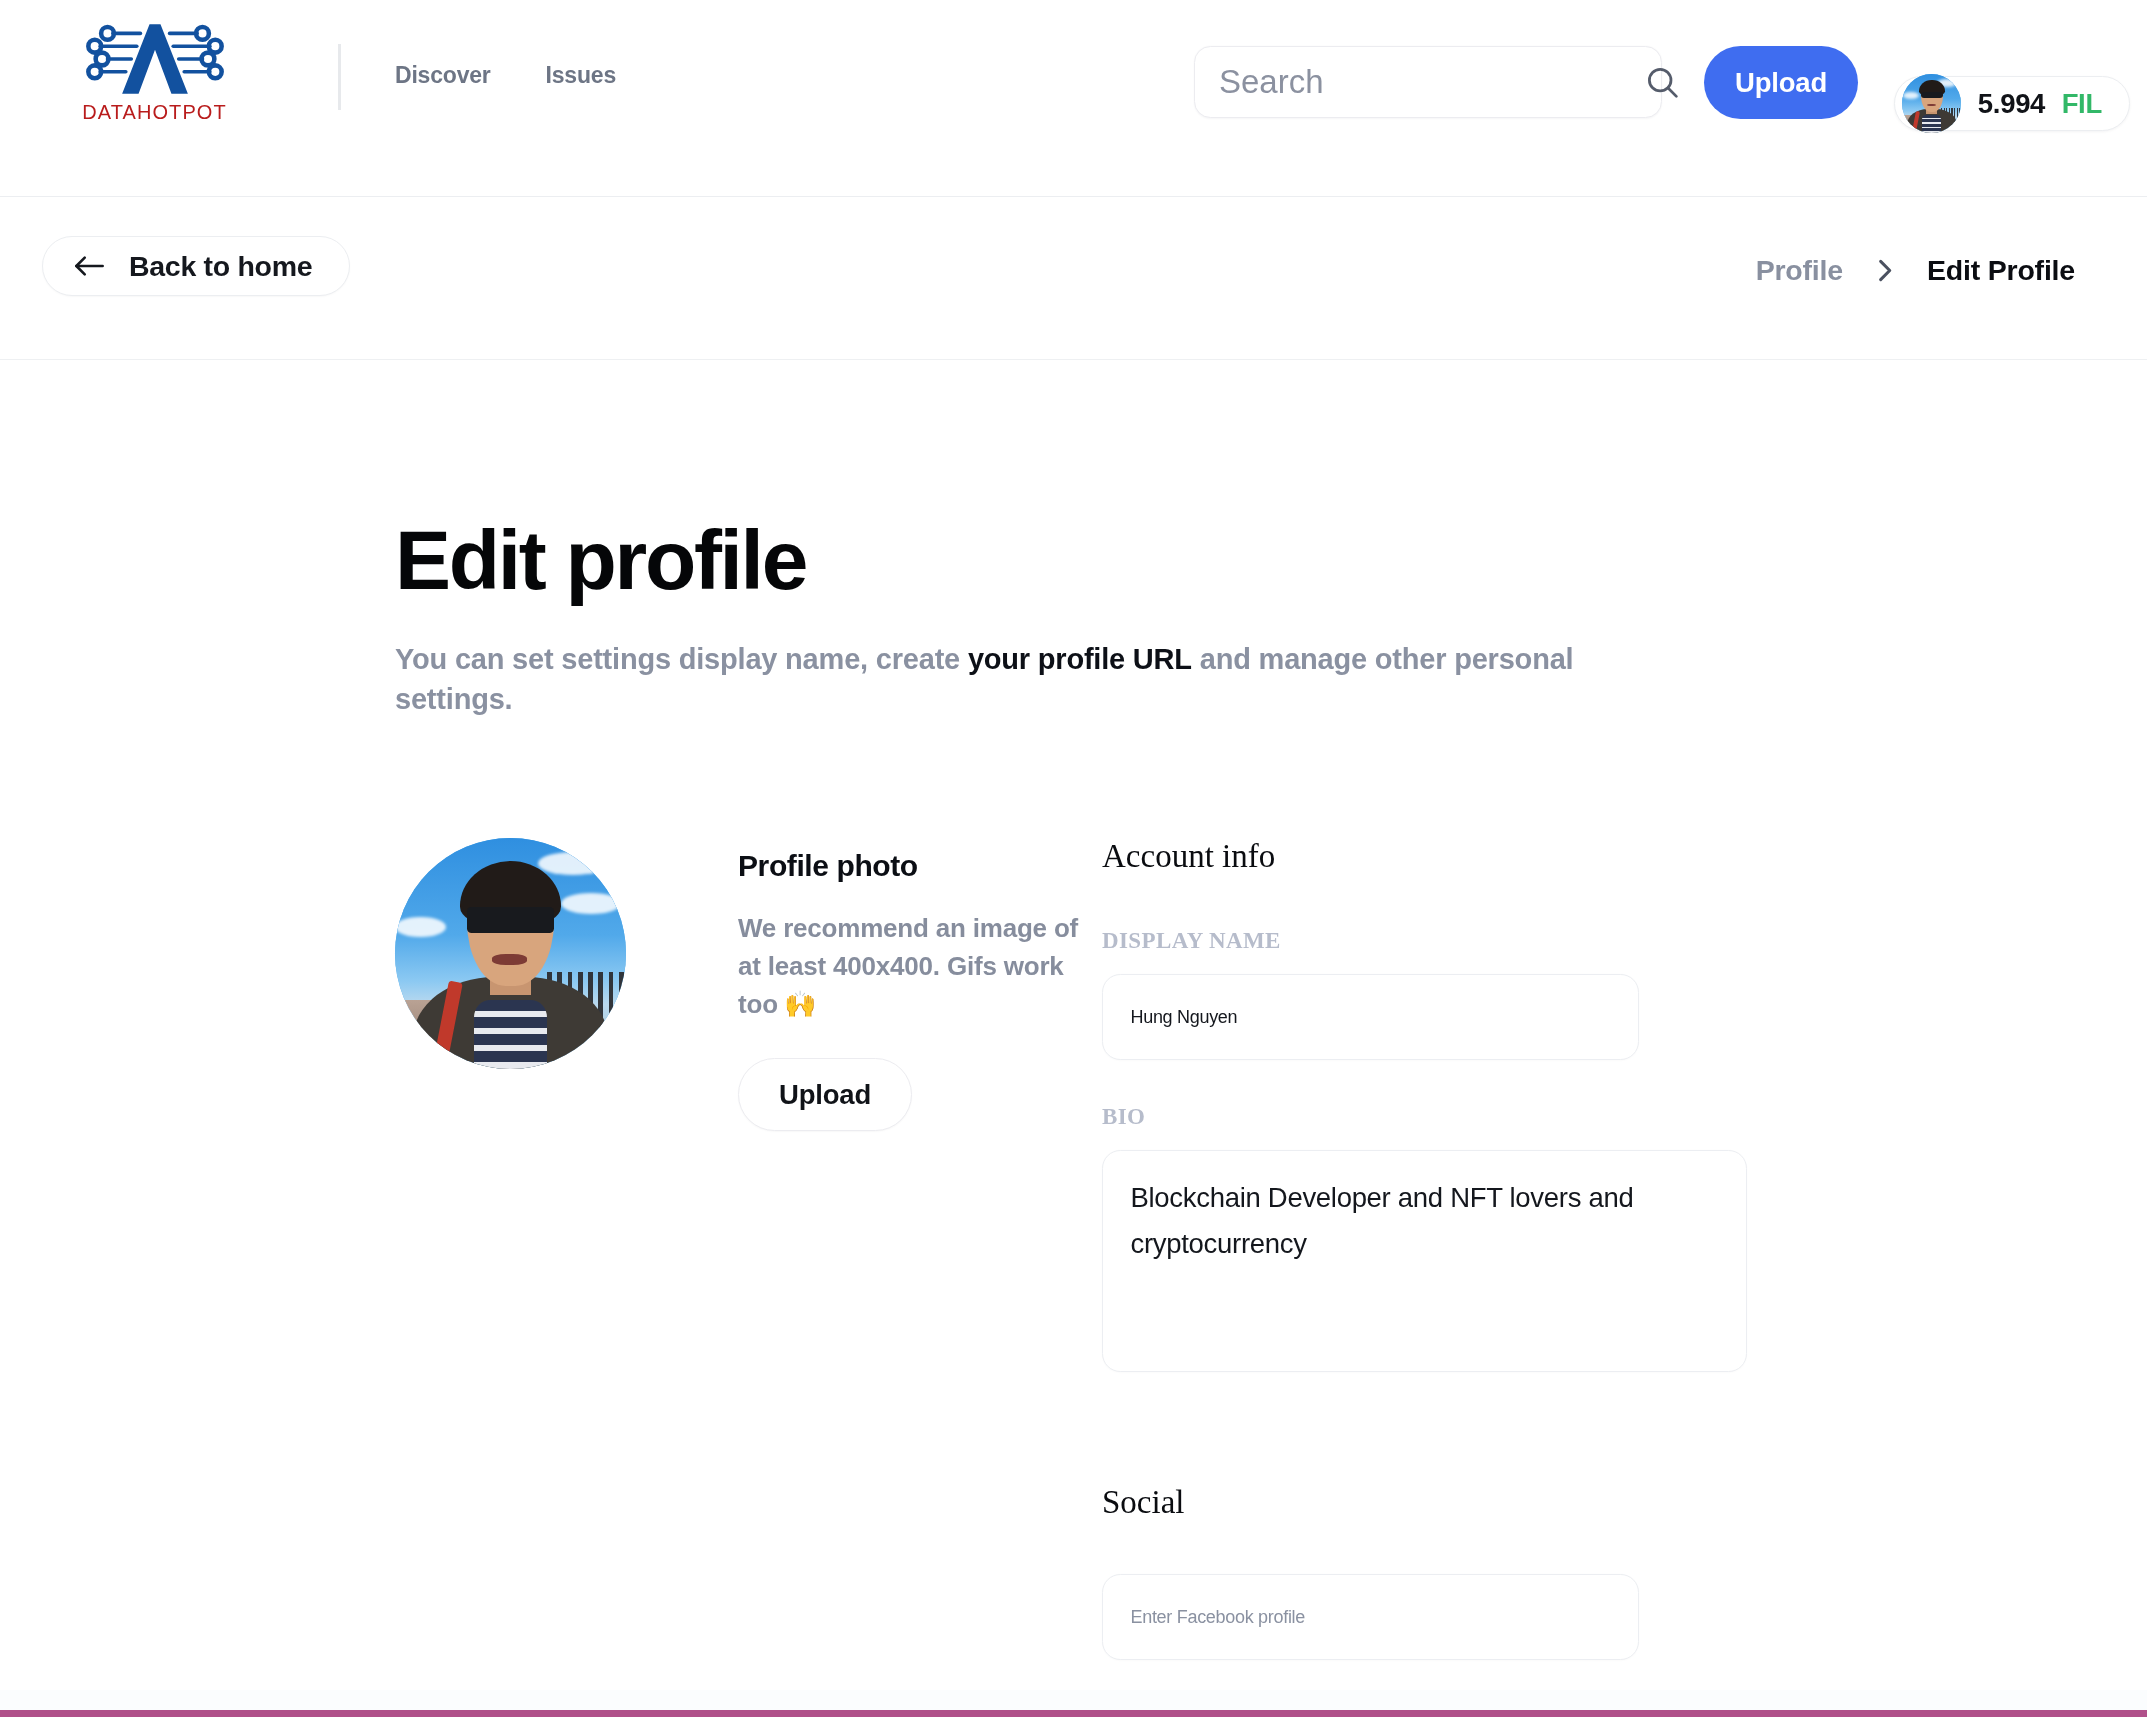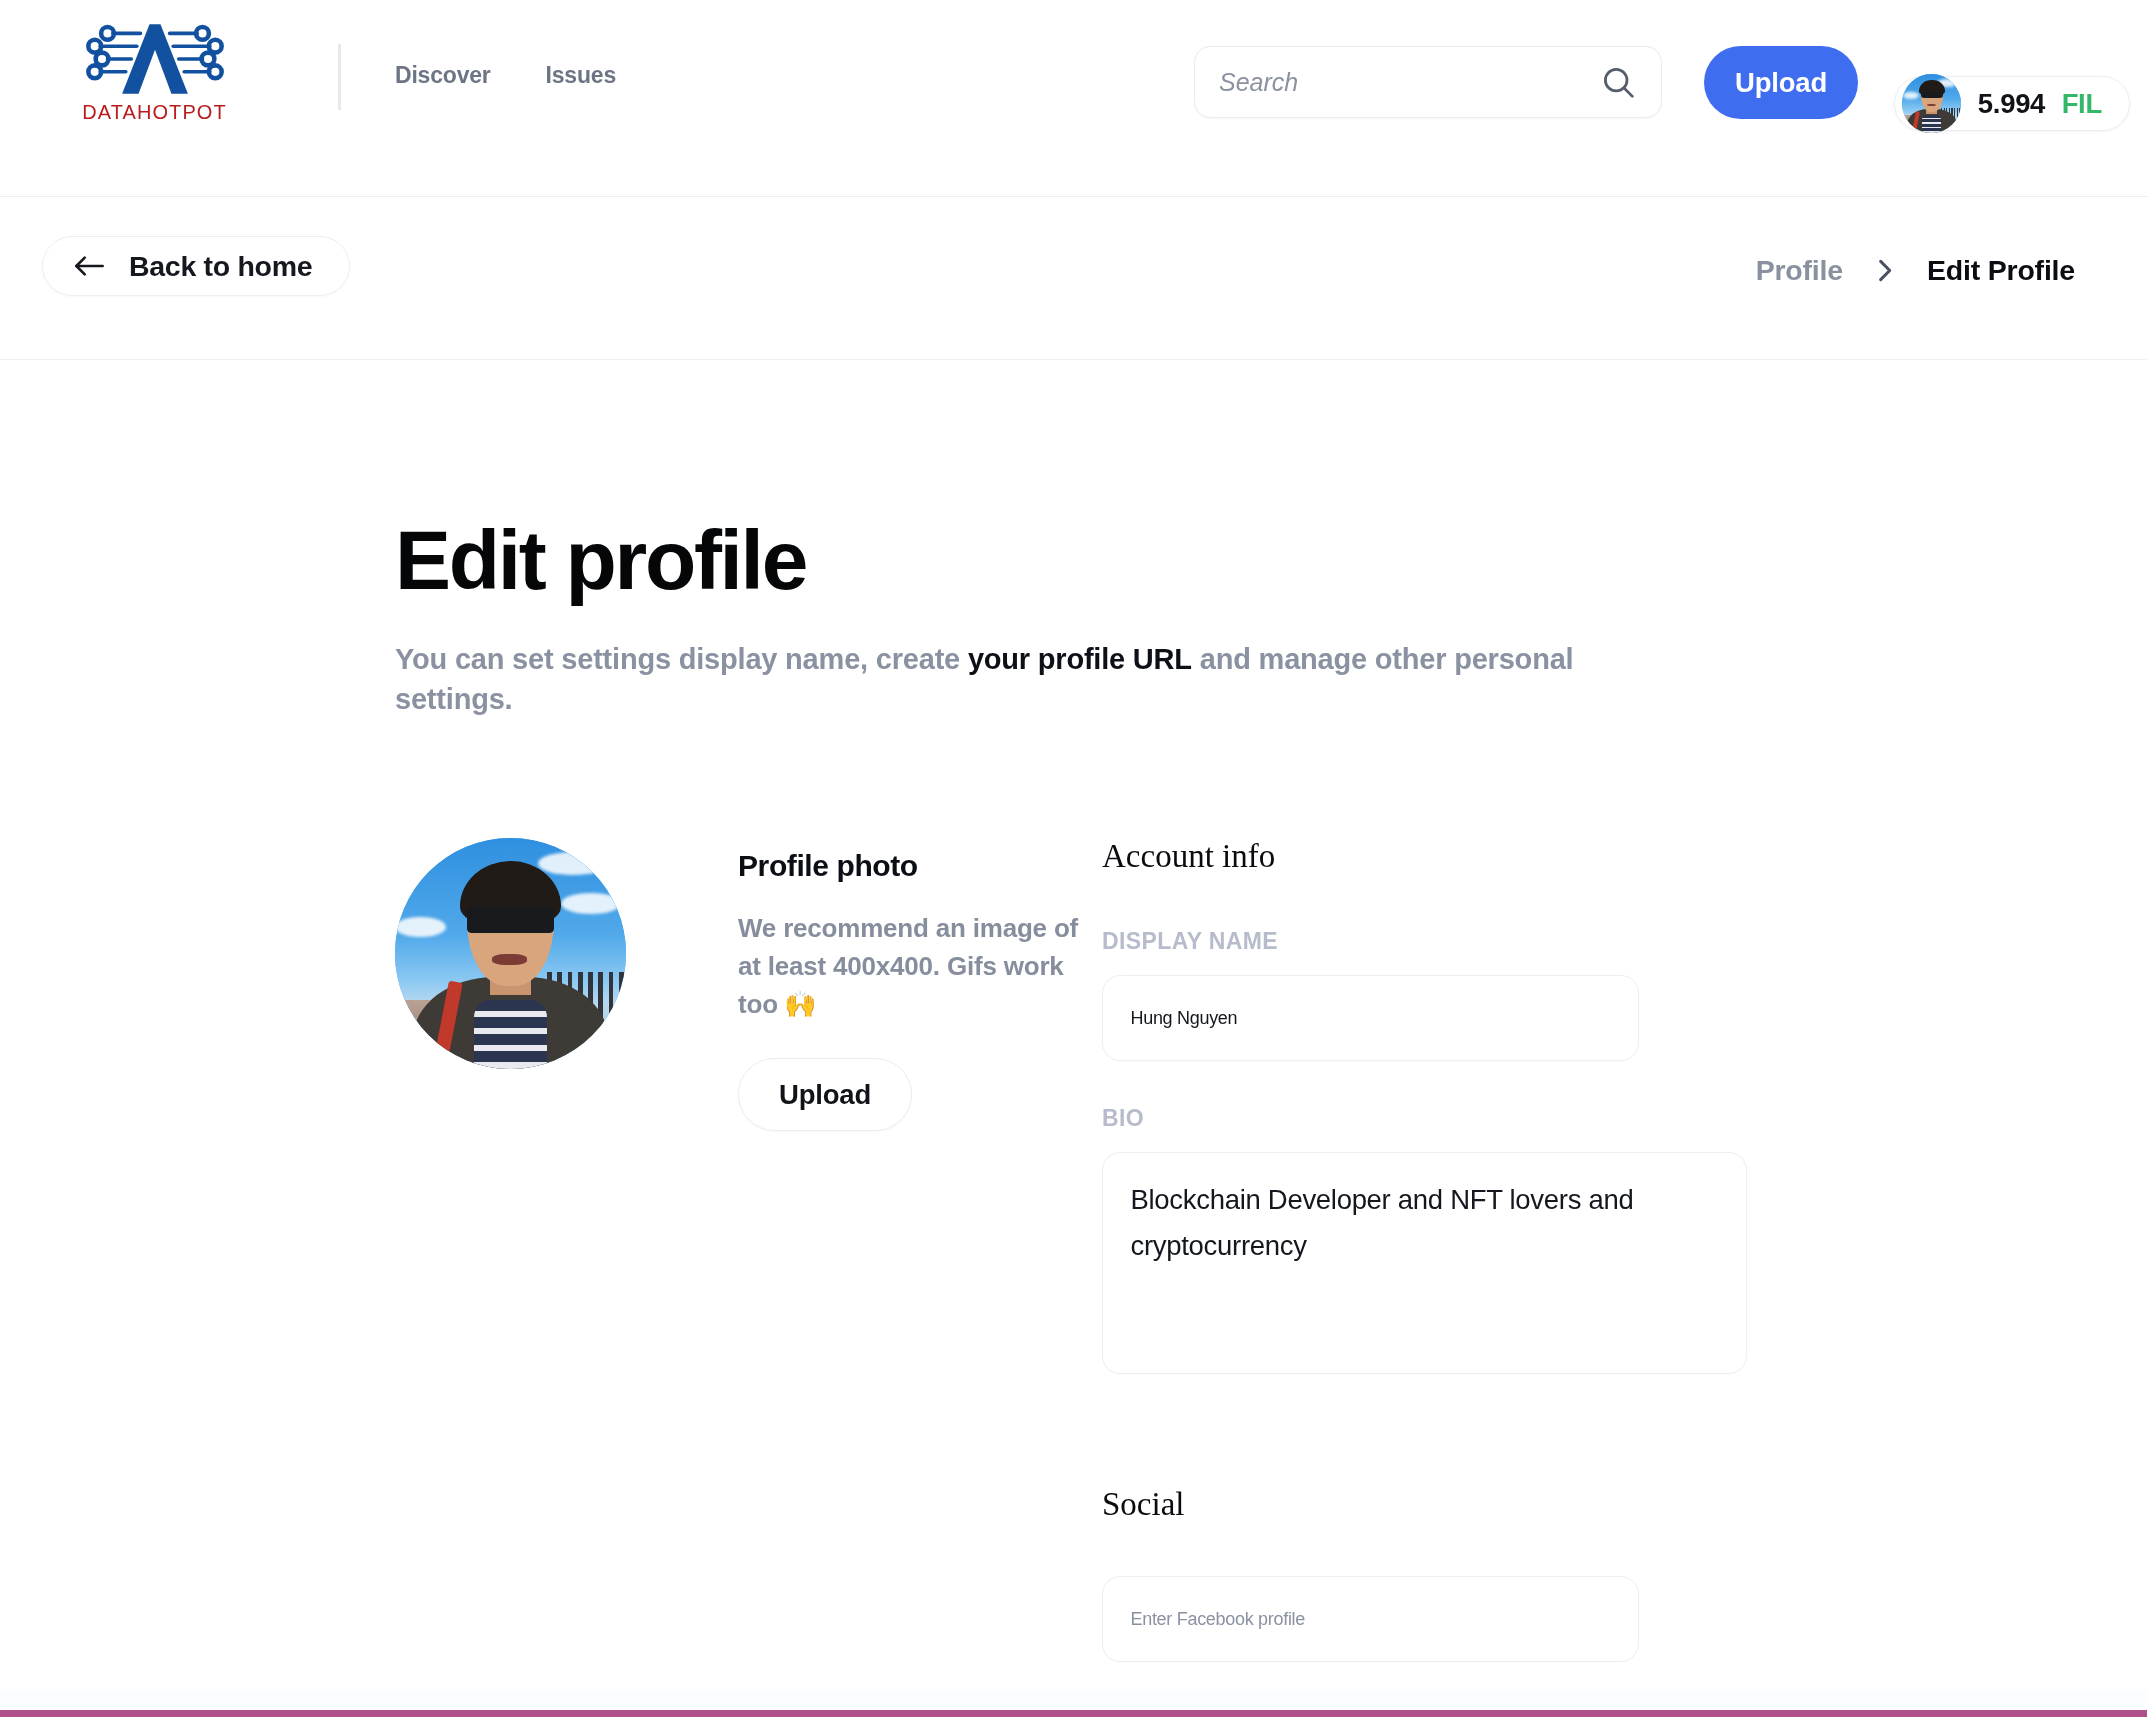--- a/index.html
+++ b/index.html
@@ -89,24 +89,23 @@
     box-shadow: 0 0.9px 1.8px rgba(16,24,40,0.04);
     display: flex;
     align-items: center;
     padding: 0 24px;
   }
   .search-input {
     flex: 1;
     border: none;
     outline: none;
     font-family: "Liberation Sans", sans-serif;
-    font-size: 25px;
+    font-size: 33px;
     color: #2a2f3a;
     background: transparent;
-    font-style: italic;
   }
   .search-input::placeholder { color: #8b91a0; }
   .search-icon { width: 37px; height: 37px; flex: 0 0 auto; }
 
   .upload-btn {
     position: absolute;
     left: 1704px;
     top: 46px;
     width: 154px;
     height: 73px;
@@ -383,21 +382,21 @@
     font-size: 33px;
     font-weight: 400;
     color: #0a0c10;
     letter-spacing: 0;
     margin-bottom: 53px;
   }
   .section-heading.social { margin-top: 0; margin-bottom: 53px; }
 
   .field { margin-bottom: 44px; }
   .field-label {
-    font-family: Liberation Sans, sans-serif;
+    font-family: Liberation Serif, serif;
     font-size: 23px;
     font-weight: 700;
     letter-spacing: 0.4px;
     color: #b6bccb;
     margin-bottom: 20px;
     text-transform: uppercase;
   }
   .text-input {
     display: block;
     width: 537px;

